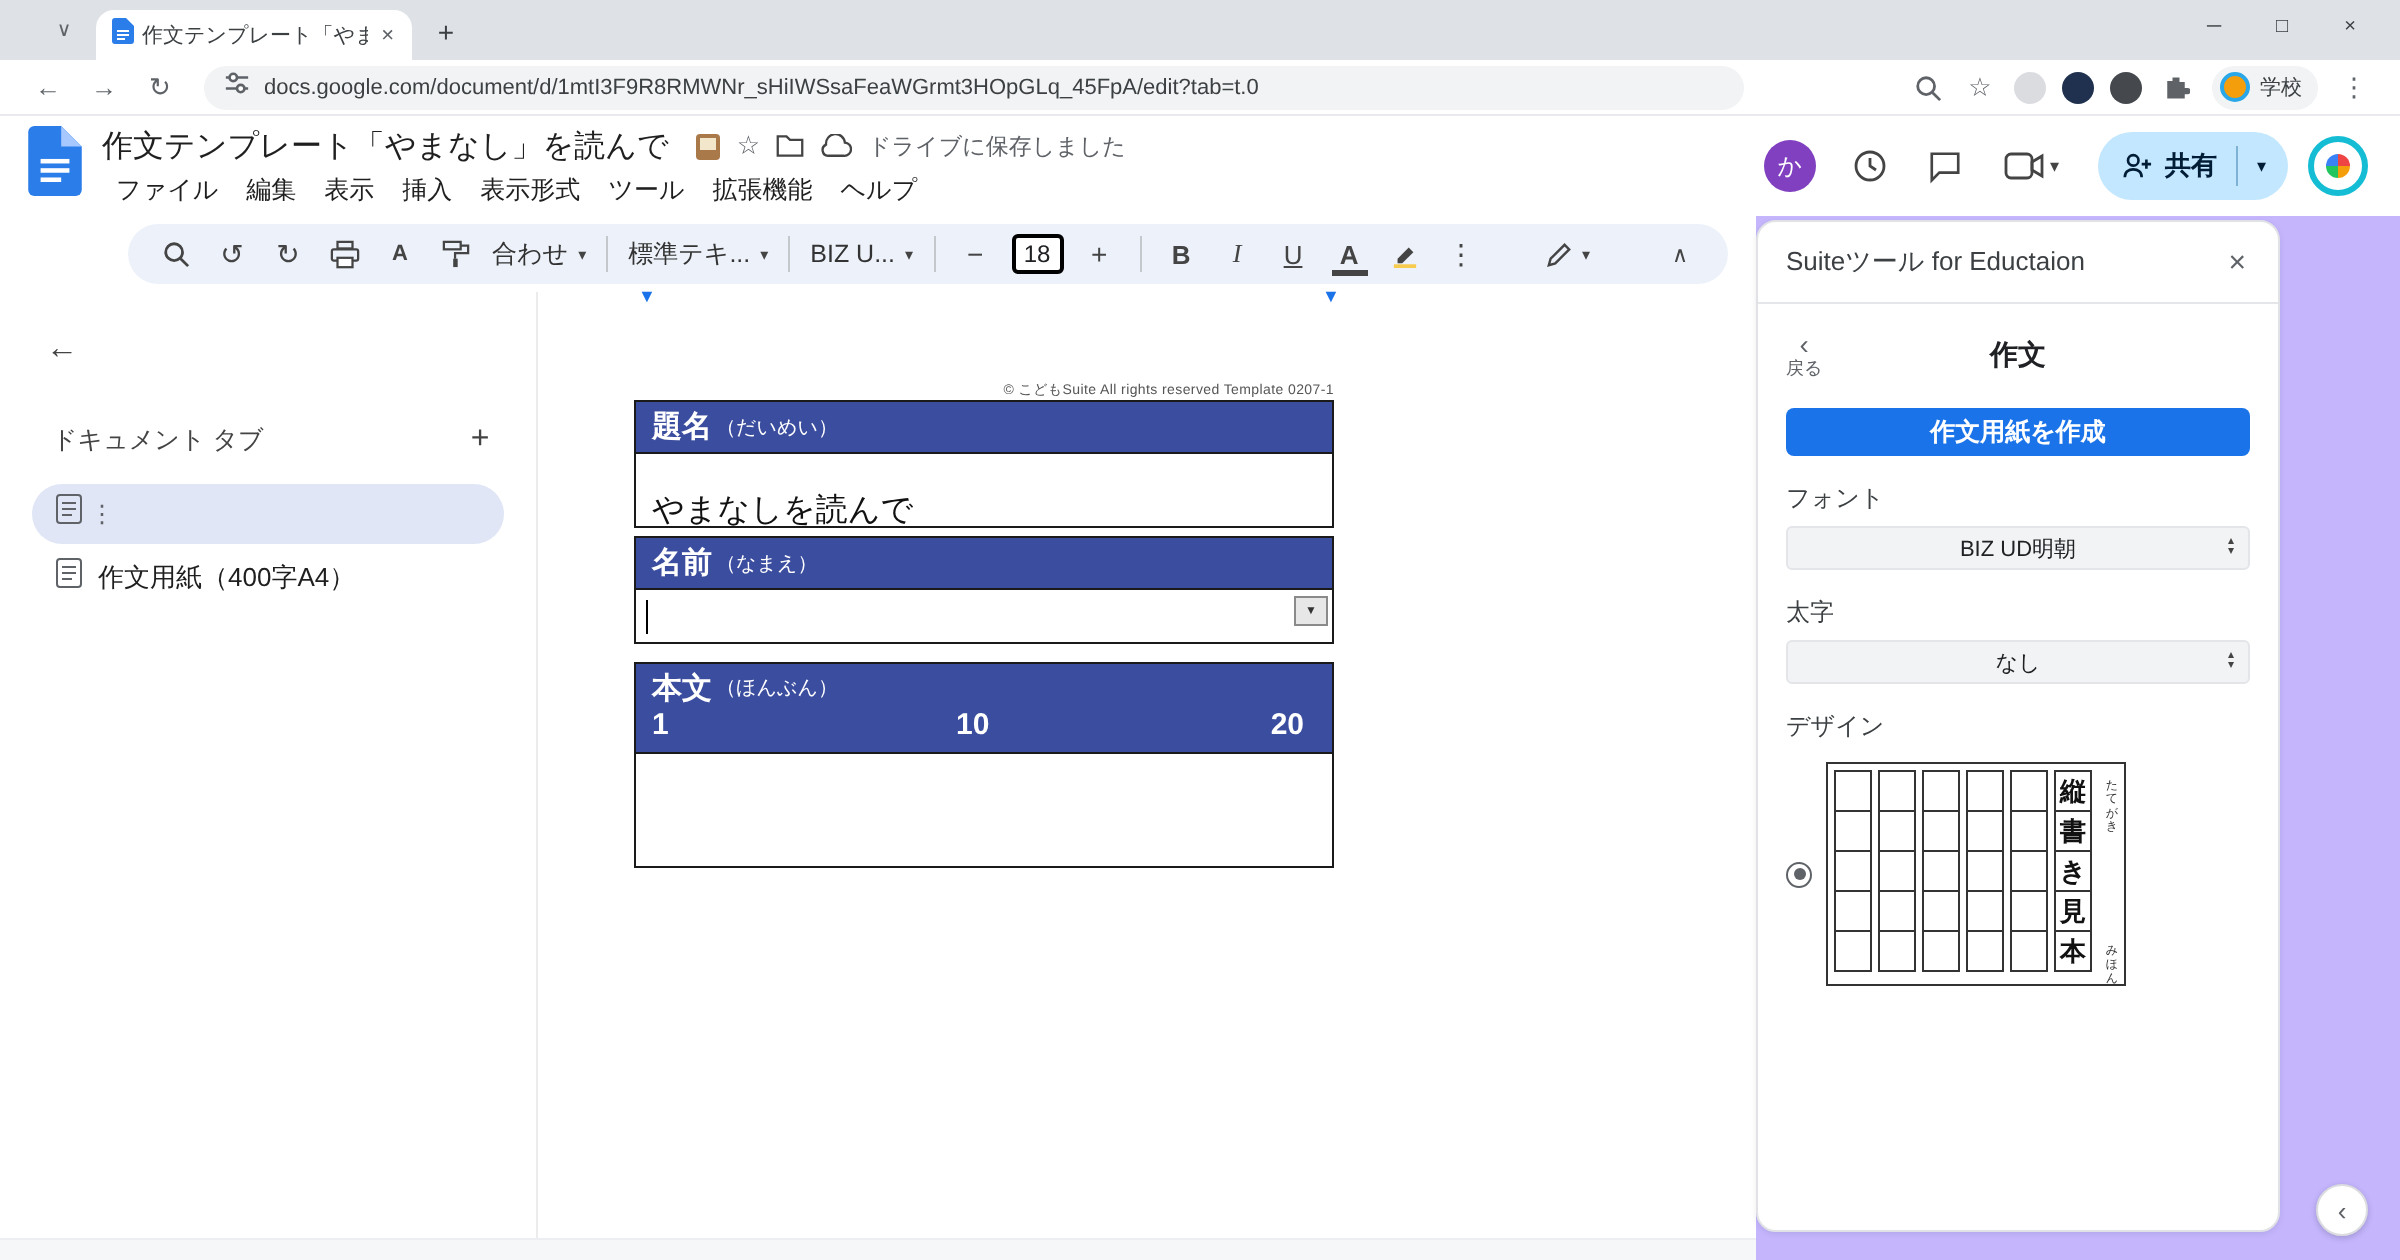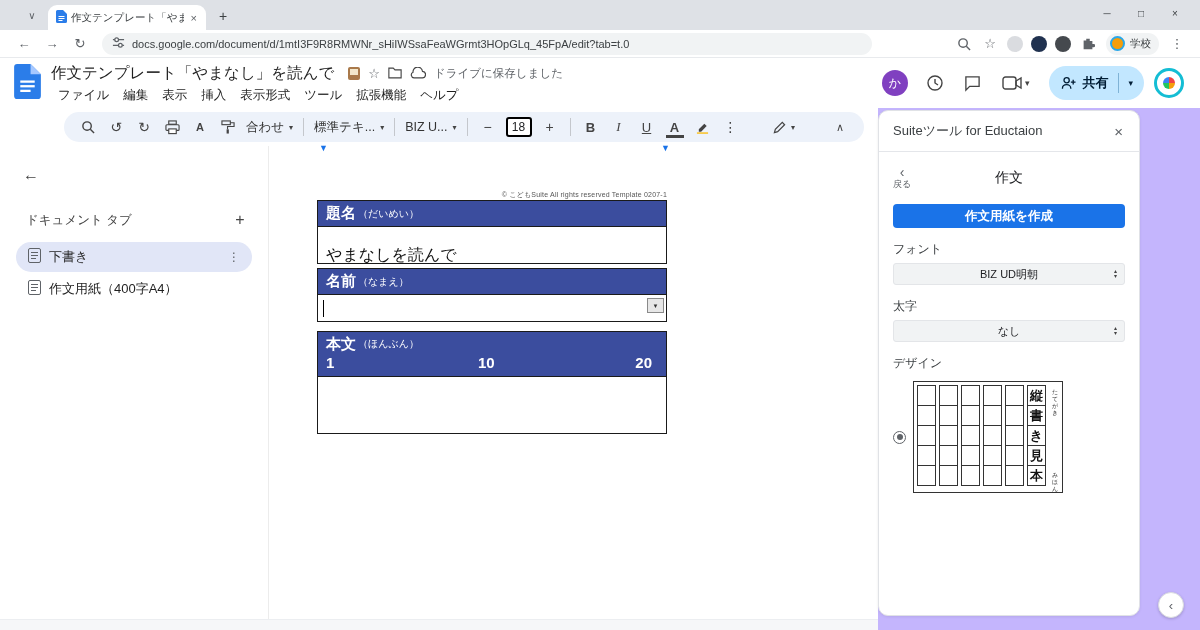--- a/index.html
+++ b/index.html
@@ -115,21 +115,21 @@
   
   .panel-card { position:absolute; top:2px; left:0; width:262px; height:506px; background:#fff; border:1px solid #e0e2e6; border-radius:10px; box-shadow:0 1px 3px rgba(0,0,0,0.08); overflow:hidden; }
   .panel-header { display:flex; align-items:center; justify-content:space-between; padding:11px 14px; border-bottom:1px solid #e4e6ea; }
   .panel-title { font-size:13px; color:#3c4043; }
   .panel-close { font-size:15px; color:#5f6368; padding:0 2px; }
   .panel-body { padding:8px 14px; }
   .panel-nav { position:relative; height:36px; display:flex; align-items:center; margin-bottom:8px; }
   .nav-back { display:flex; flex-direction:column; align-items:center; color:#5f6368; z-index:1; }
   .nav-back-chevron { font-size:14px; line-height:12px; }
   .nav-back-label { font-size:9px; }
-  .panel-section-title { position:absolute; left:0; right:0; text-align:center; font-size:14px; font-weight:400; color:#202124; }
+  .panel-section-title { position:absolute; left:0; right:0; text-align:center; font-size:14px; font-weight:700; color:#202124; }
   .create-btn { display:block; width:100%; height:24px; background:#1a73e8; border:none; border-radius:4px; color:#fff; font-size:12.5px; font-weight:700; margin:8px 0 2px; font-family:inherit; }
   .field-label { font-size:12px; color:#3c4043; margin:13px 0 5px; }
   .select-box { position:relative; height:22px; background:#f1f3f4; border:1px solid #e3e5e8; border-radius:3px; display:flex; align-items:center; justify-content:center; }
   .select-value { font-size:11px; color:#202124; }
   .sort-icon { position:absolute; right:7px; display:flex; flex-direction:column; line-height:5px; font-size:6px; color:#444; }
   .design-row { display:flex; align-items:center; margin-top:9px; }
   .radio { width:13px; height:13px; border:1.5px solid #5f6368; border-radius:50%; margin-right:7px; position:relative; flex:none; }
   .radio::after { content:""; position:absolute; inset:2.5px; border-radius:50%; background:#5f6368; }
   .preview { display:flex; background:#fff; border:1.5px solid #333; padding:3px; gap:3px; align-items:flex-start; }
   .pv-col { display:flex; flex-direction:column; }
@@ -365,21 +365,20 @@
             <span class="sb-head-label">ドキュメント タブ</span>
             <span class="sb-add">+</span>
           </div>
           <div class="sb-item selected">
             <span>
               <svg width="13" height="15" viewBox="0 0 13 15">
                   <rect x="0.5" y="0.5" width="12" height="14" rx="1.5" fill="none" stroke="#5f6368"></rect>
                   <path d="M3 4.5h7M3 7.5h7M3 10.5h5" stroke="#5f6368" fill="none"></path>
                 </svg>
             </span>
-            <span class="sb-item-label">下書き</span>
             <span class="sb-more">⋮</span>
           </div>
           <div class="sb-item">
             <span>
               <svg width="13" height="15" viewBox="0 0 13 15">
                   <rect x="0.5" y="0.5" width="12" height="14" rx="1.5" fill="none" stroke="#5f6368"></rect>
                   <path d="M3 4.5h7M3 7.5h7M3 10.5h5" stroke="#5f6368" fill="none"></path>
                 </svg>
             </span>
             <span class="sb-item-label">作文用紙（400字A4）</span>

